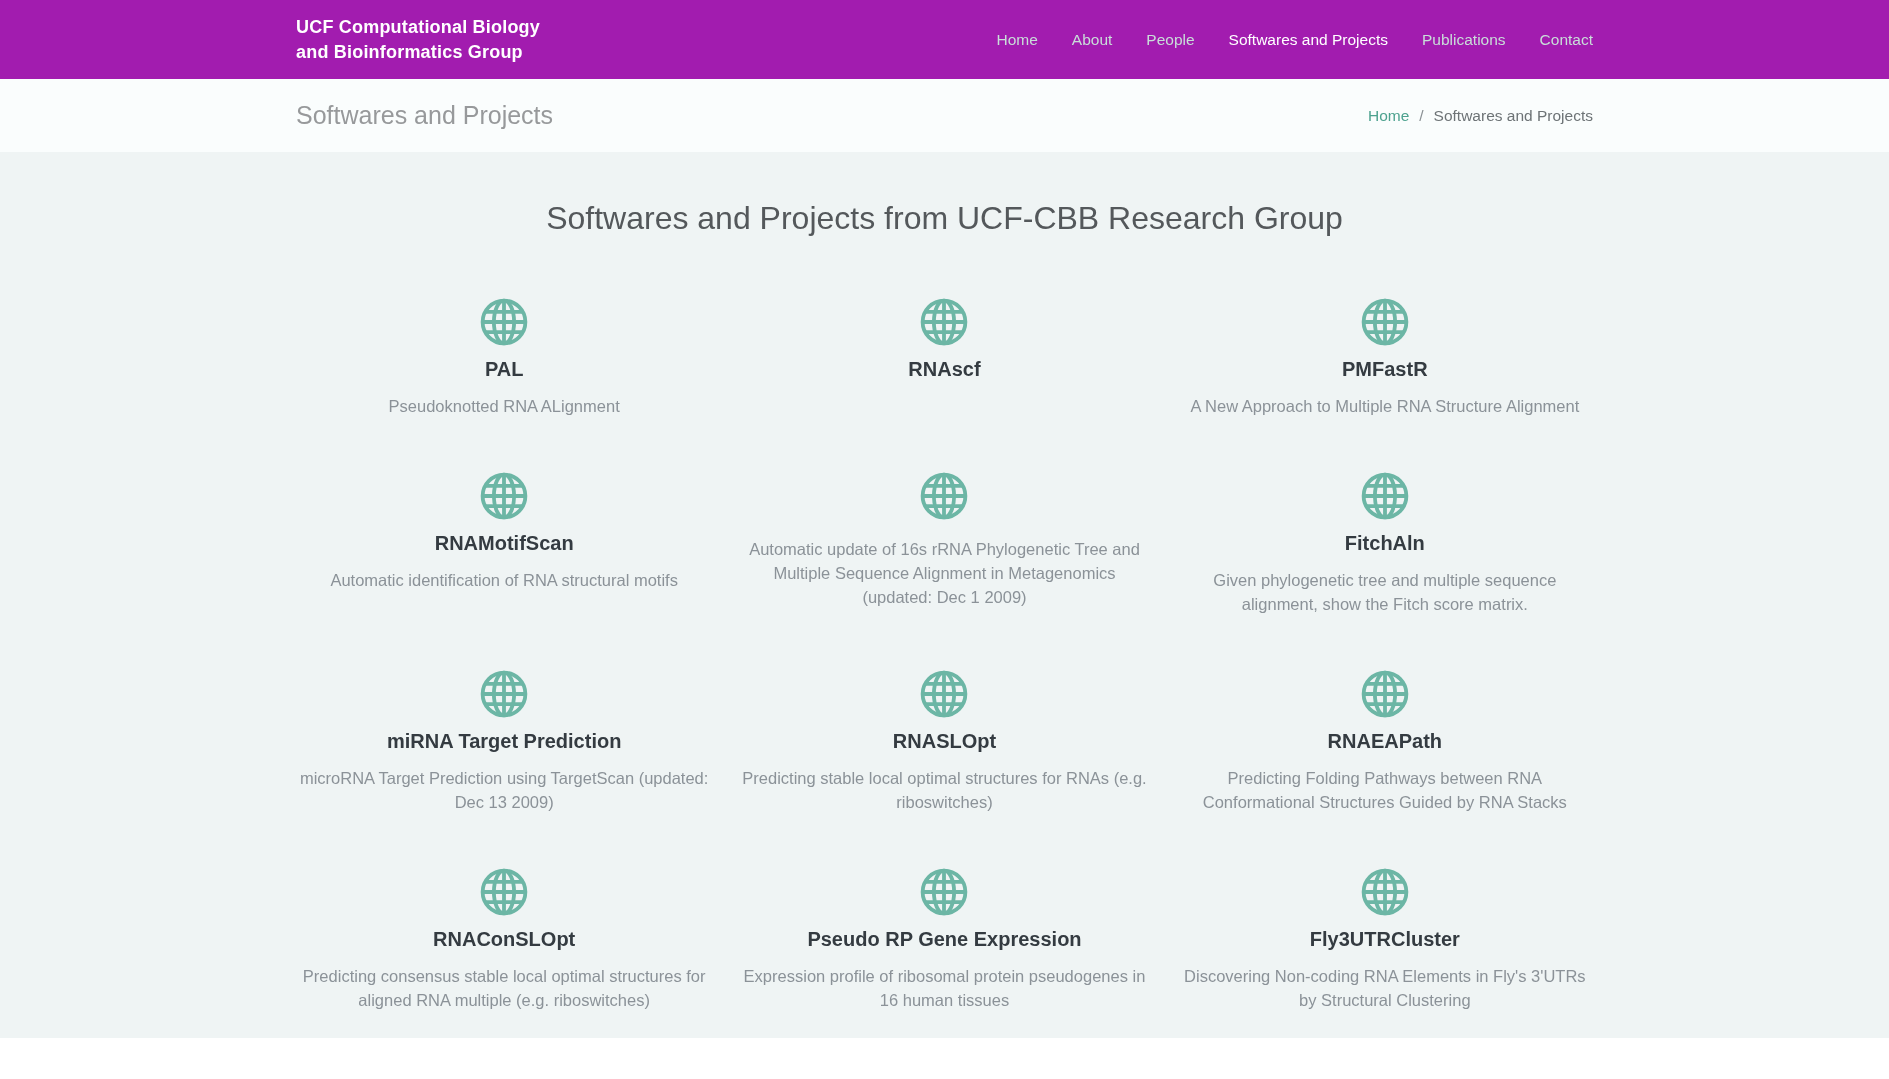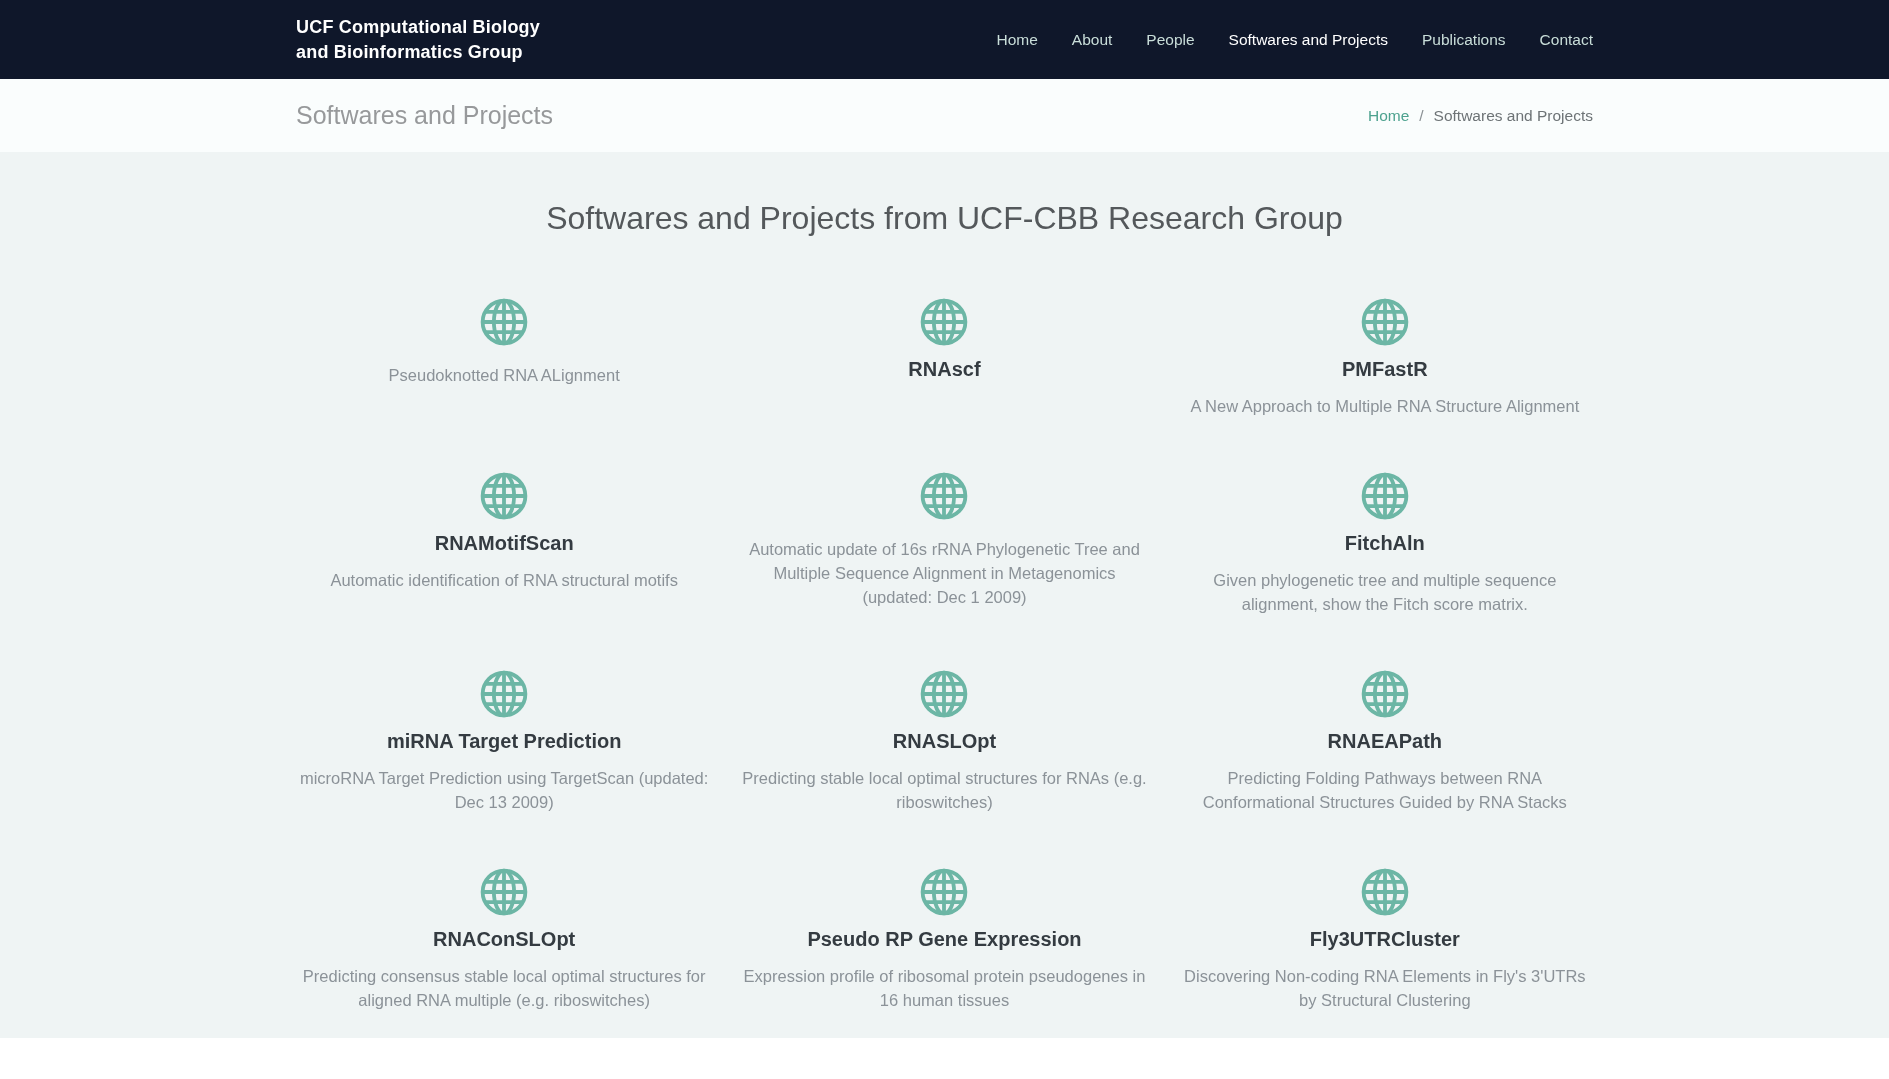--- a/index.html
+++ b/index.html
@@ -7,21 +7,21 @@
   body {
     font-family: "Liberation Sans", sans-serif;
     width: 1889px;
     min-height: 1079px;
     color: #343b41;
   }
   .container { width: 1297px; margin: 0 auto; }
 
   
   .navbar {
-    background: #0f172a;
+    background: #a21caf;
     height: 79px;
     display: flex;
   }
   .navbar .container {
     display: flex;
     align-items: center;
     justify-content: space-between;
   }
   .brand {
     color: #ffffff;
@@ -157,20 +157,21 @@
     <span class="project-icon">
       <svg viewBox="0 0 48 48" width="54" height="54" fill="none" stroke="#6cb6a5" stroke-width="3.4">
         <circle cx="24" cy="24" r="19"></circle>
         <ellipse cx="24" cy="24" rx="9" ry="19"></ellipse>
         <line x1="24" y1="5" x2="24" y2="43"></line>
         <line x1="7.3" y1="15" x2="40.7" y2="15"></line>
         <line x1="5" y1="24" x2="43" y2="24"></line>
         <line x1="7.3" y1="33" x2="40.7" y2="33"></line>
       </svg>
     </span>
+    <a class="project-title">PAL</a>
     <p class="project-desc">Pseudoknotted RNA ALignment</p>
   </div>
         <div class="project-card">
     <span class="project-icon">
       <svg viewBox="0 0 48 48" width="54" height="54" fill="none" stroke="#6cb6a5" stroke-width="3.4">
         <circle cx="24" cy="24" r="19"></circle>
         <ellipse cx="24" cy="24" rx="9" ry="19"></ellipse>
         <line x1="24" y1="5" x2="24" y2="43"></line>
         <line x1="7.3" y1="15" x2="40.7" y2="15"></line>
         <line x1="5" y1="24" x2="43" y2="24"></line>

